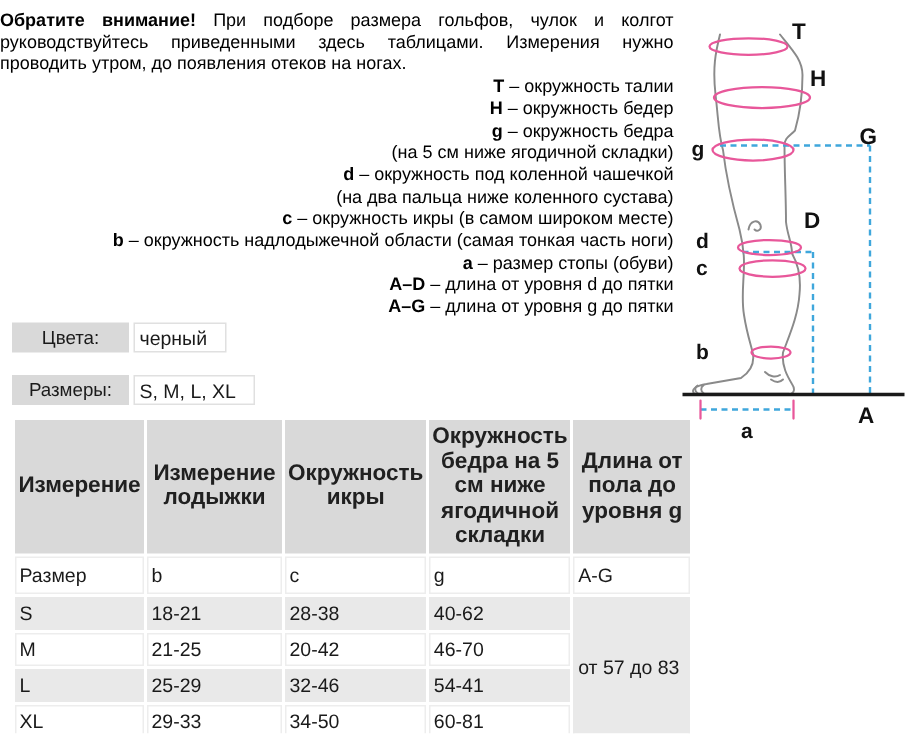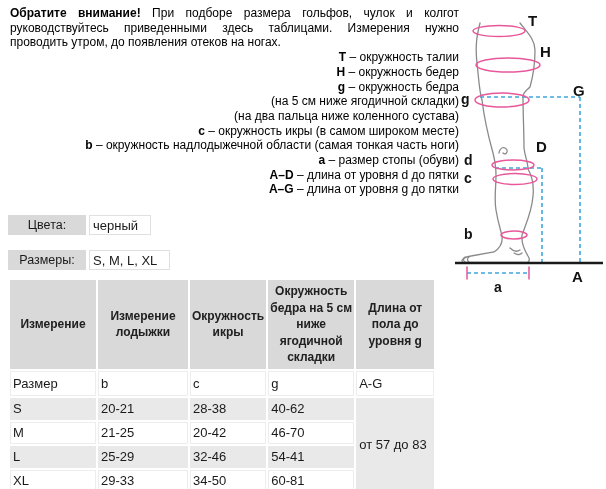--- a/index.html
+++ b/index.html
@@ -1,37 +1,37 @@
 <!DOCTYPE html>
 <html><head>
 <meta charset="utf-8">
 <style>
   html,body{margin:0;padding:0;background:#fff;}
   .page{position:relative;width:606px;height:489px;background:#ffffff;overflow:hidden;
         font-family:"Liberation Sans",sans-serif;color:#000;}
 
   
-  .text-block{position:absolute;left:10px;top:6px;width:449px;font-size:12px;line-height:14.7px;}
+  .text-block{position:absolute;left:0;top:6px;width:449px;font-size:12px;line-height:14.7px;}
   .intro{margin:0;text-align:justify;}
   .intro b{font-weight:bold;}
   .def-line b{font-weight:bold;}
   .def-line{white-space:nowrap;text-align:right;}
 
   
   .attr-rows{position:absolute;left:8px;top:215px;}
   .attr-row{display:flex;margin-bottom:15px;}
   .attr-label{width:78px;height:20px;background:#d9d9d9;display:flex;align-items:center;
               justify-content:center;font-size:12.5px;color:#1a1a1a;}
   .attr-value{height:18px;background:#ffffff;border:1px solid #e0e0e0;display:flex;
               align-items:center;padding:0 12px 0 3px;font-size:13px;margin-left:3px;color:#1a1a1a;}
 
   
   table.size-table{position:absolute;left:8px;top:278px;border-collapse:separate;
                    border-spacing:2px;background:#fff;table-layout:fixed;}
-  table.size-table th{background:#d9d9d9;font-weight:bold;font-size:12px;line-height:16.5px;
+  table.size-table th{background:#d9d9d9;font-weight:bold;font-size:15px;line-height:16.5px;
                       padding:3px 2px;color:#202020;text-align:center;vertical-align:middle;}
   table.size-table td{text-align:left;font-size:13px;color:#1a1a1a;background:#ffffff;
                       border:1px solid #ededed;height:18px;padding:1px 2px;}
   table.size-table tr.sym td{height:21px;}
   table.size-table tr.band td{background:#e9e9e9;border-color:#e9e9e9;}
   table.size-table td.merged{background:#e9e9e9;border-color:#e9e9e9;vertical-align:middle;}
 
   
   .leg-svg{position:absolute;left:450px;top:5px;}
   .leg-svg text{font-family:"Liberation Sans",sans-serif;font-weight:bold;fill:#111;}
@@ -47,20 +47,21 @@
 
 <div class="page">
 
   <div class="text-block">
     <p class="intro"><b>Обратите внимание!</b><span> При подборе размера гольфов, чулок и колгот руководствуйтесь приведенными здесь таблицами. Измерения нужно проводить утром, до появления отеков на ногах.</span></p>
     <div class="defs">
       <div class="def-line"><b>T</b><span> – окружность талии</span></div>
       <div class="def-line"><b>H</b><span> – окружность бедер</span></div>
       <div class="def-line"><b>g</b><span> – окружность бедра</span></div>
       <div class="def-line"><b></b><span>(на 5 см ниже ягодичной складки)</span></div>
+      <div class="def-line"><b>d</b><span> – окружность под коленной чашечкой</span></div>
       <div class="def-line"><b></b><span>(на два пальца ниже коленного сустава)</span></div>
       <div class="def-line"><b>c</b><span> – окружность икры (в самом широком месте)</span></div>
       <div class="def-line"><b>b</b><span> – окружность надлодыжечной области (самая тонкая часть ноги)</span></div>
       <div class="def-line"><b>a</b><span> – размер стопы (обуви)</span></div>
       <div class="def-line"><b>A–D</b><span> – длина от уровня d до пятки</span></div>
       <div class="def-line"><b>A–G</b><span> – длина от уровня g до пятки</span></div>
     </div>
   </div>
 
   <div class="attr-rows">
@@ -92,21 +93,21 @@
     </tr>
     <tr class="sym">
       <td>Размер</td>
       <td>b</td>
       <td>c</td>
       <td>g</td>
       <td>A-G</td>
     </tr>
     <tr class="band">
       <td>S</td>
-      <td>20-21</td>
+      <td>18-21</td>
       <td>28-38</td>
       <td>40-62</td>
       <td class="merged" rowspan="4">от 57 до 83</td>
     </tr>
     <tr>
       <td>M</td>
       <td>21-25</td>
       <td>20-42</td>
       <td>46-70</td>
     </tr>

